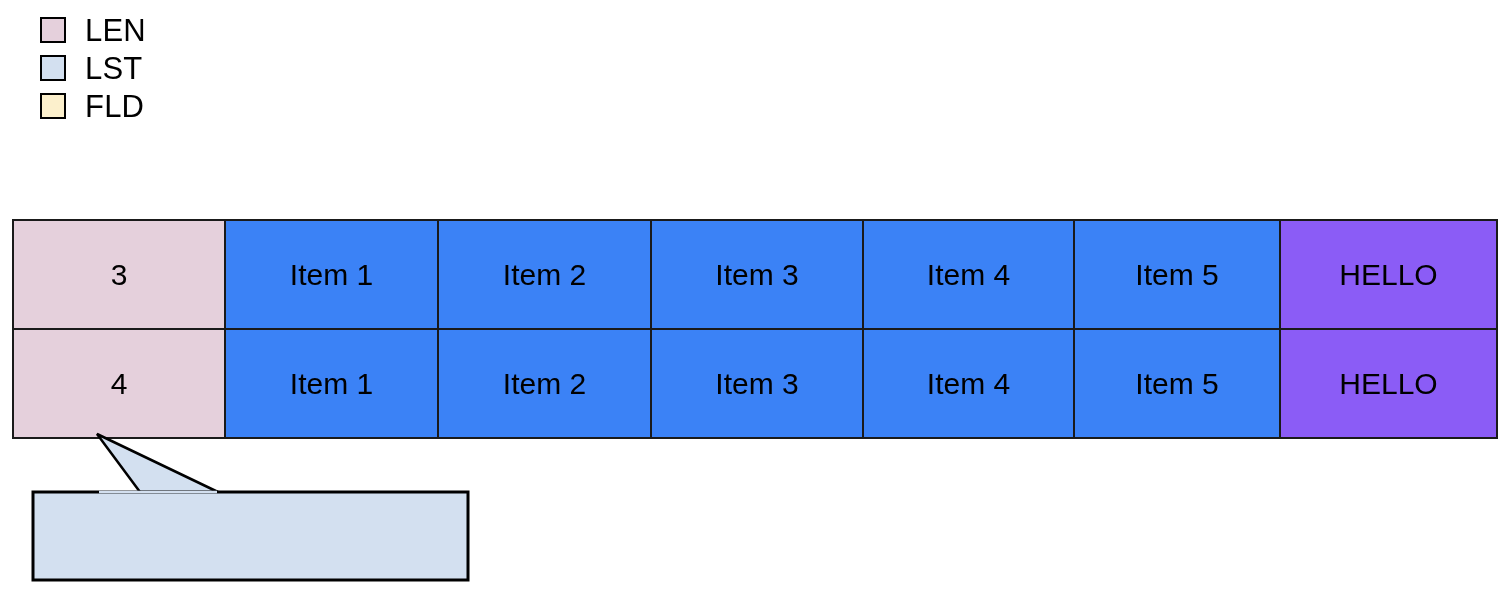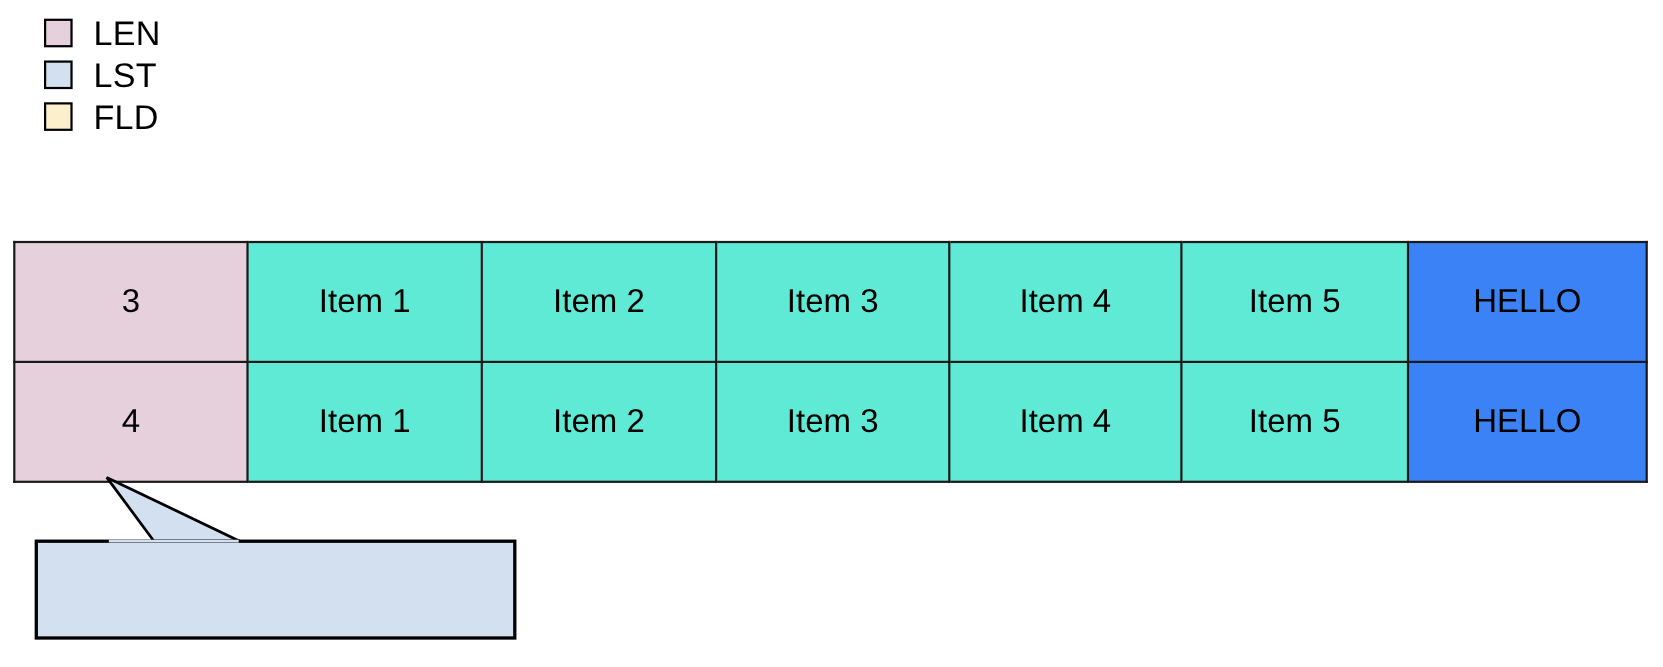--- a/index.html
+++ b/index.html
@@ -59,22 +59,22 @@
   #struct-table td {
     border: 2px solid #1a1a1a;
     text-align: center;
     vertical-align: middle;
     font-size: 30px;
     line-height: 34px;
     padding: 0;
     height: 107px;
   }
   td.c-len { background: #e5d0dc; }
-  td.c-lst { background: #5eead4; }
-  td.c-fld { background: #3b82f6; }
+  td.c-lst { background: #3b82f6; }
+  td.c-fld { background: #8b5cf6; }
 
   
   #callout {
     position: absolute;
     left: 0;
     top: 425px;
     width: 500px;
     height: 170px;
     pointer-events: none;
   }

